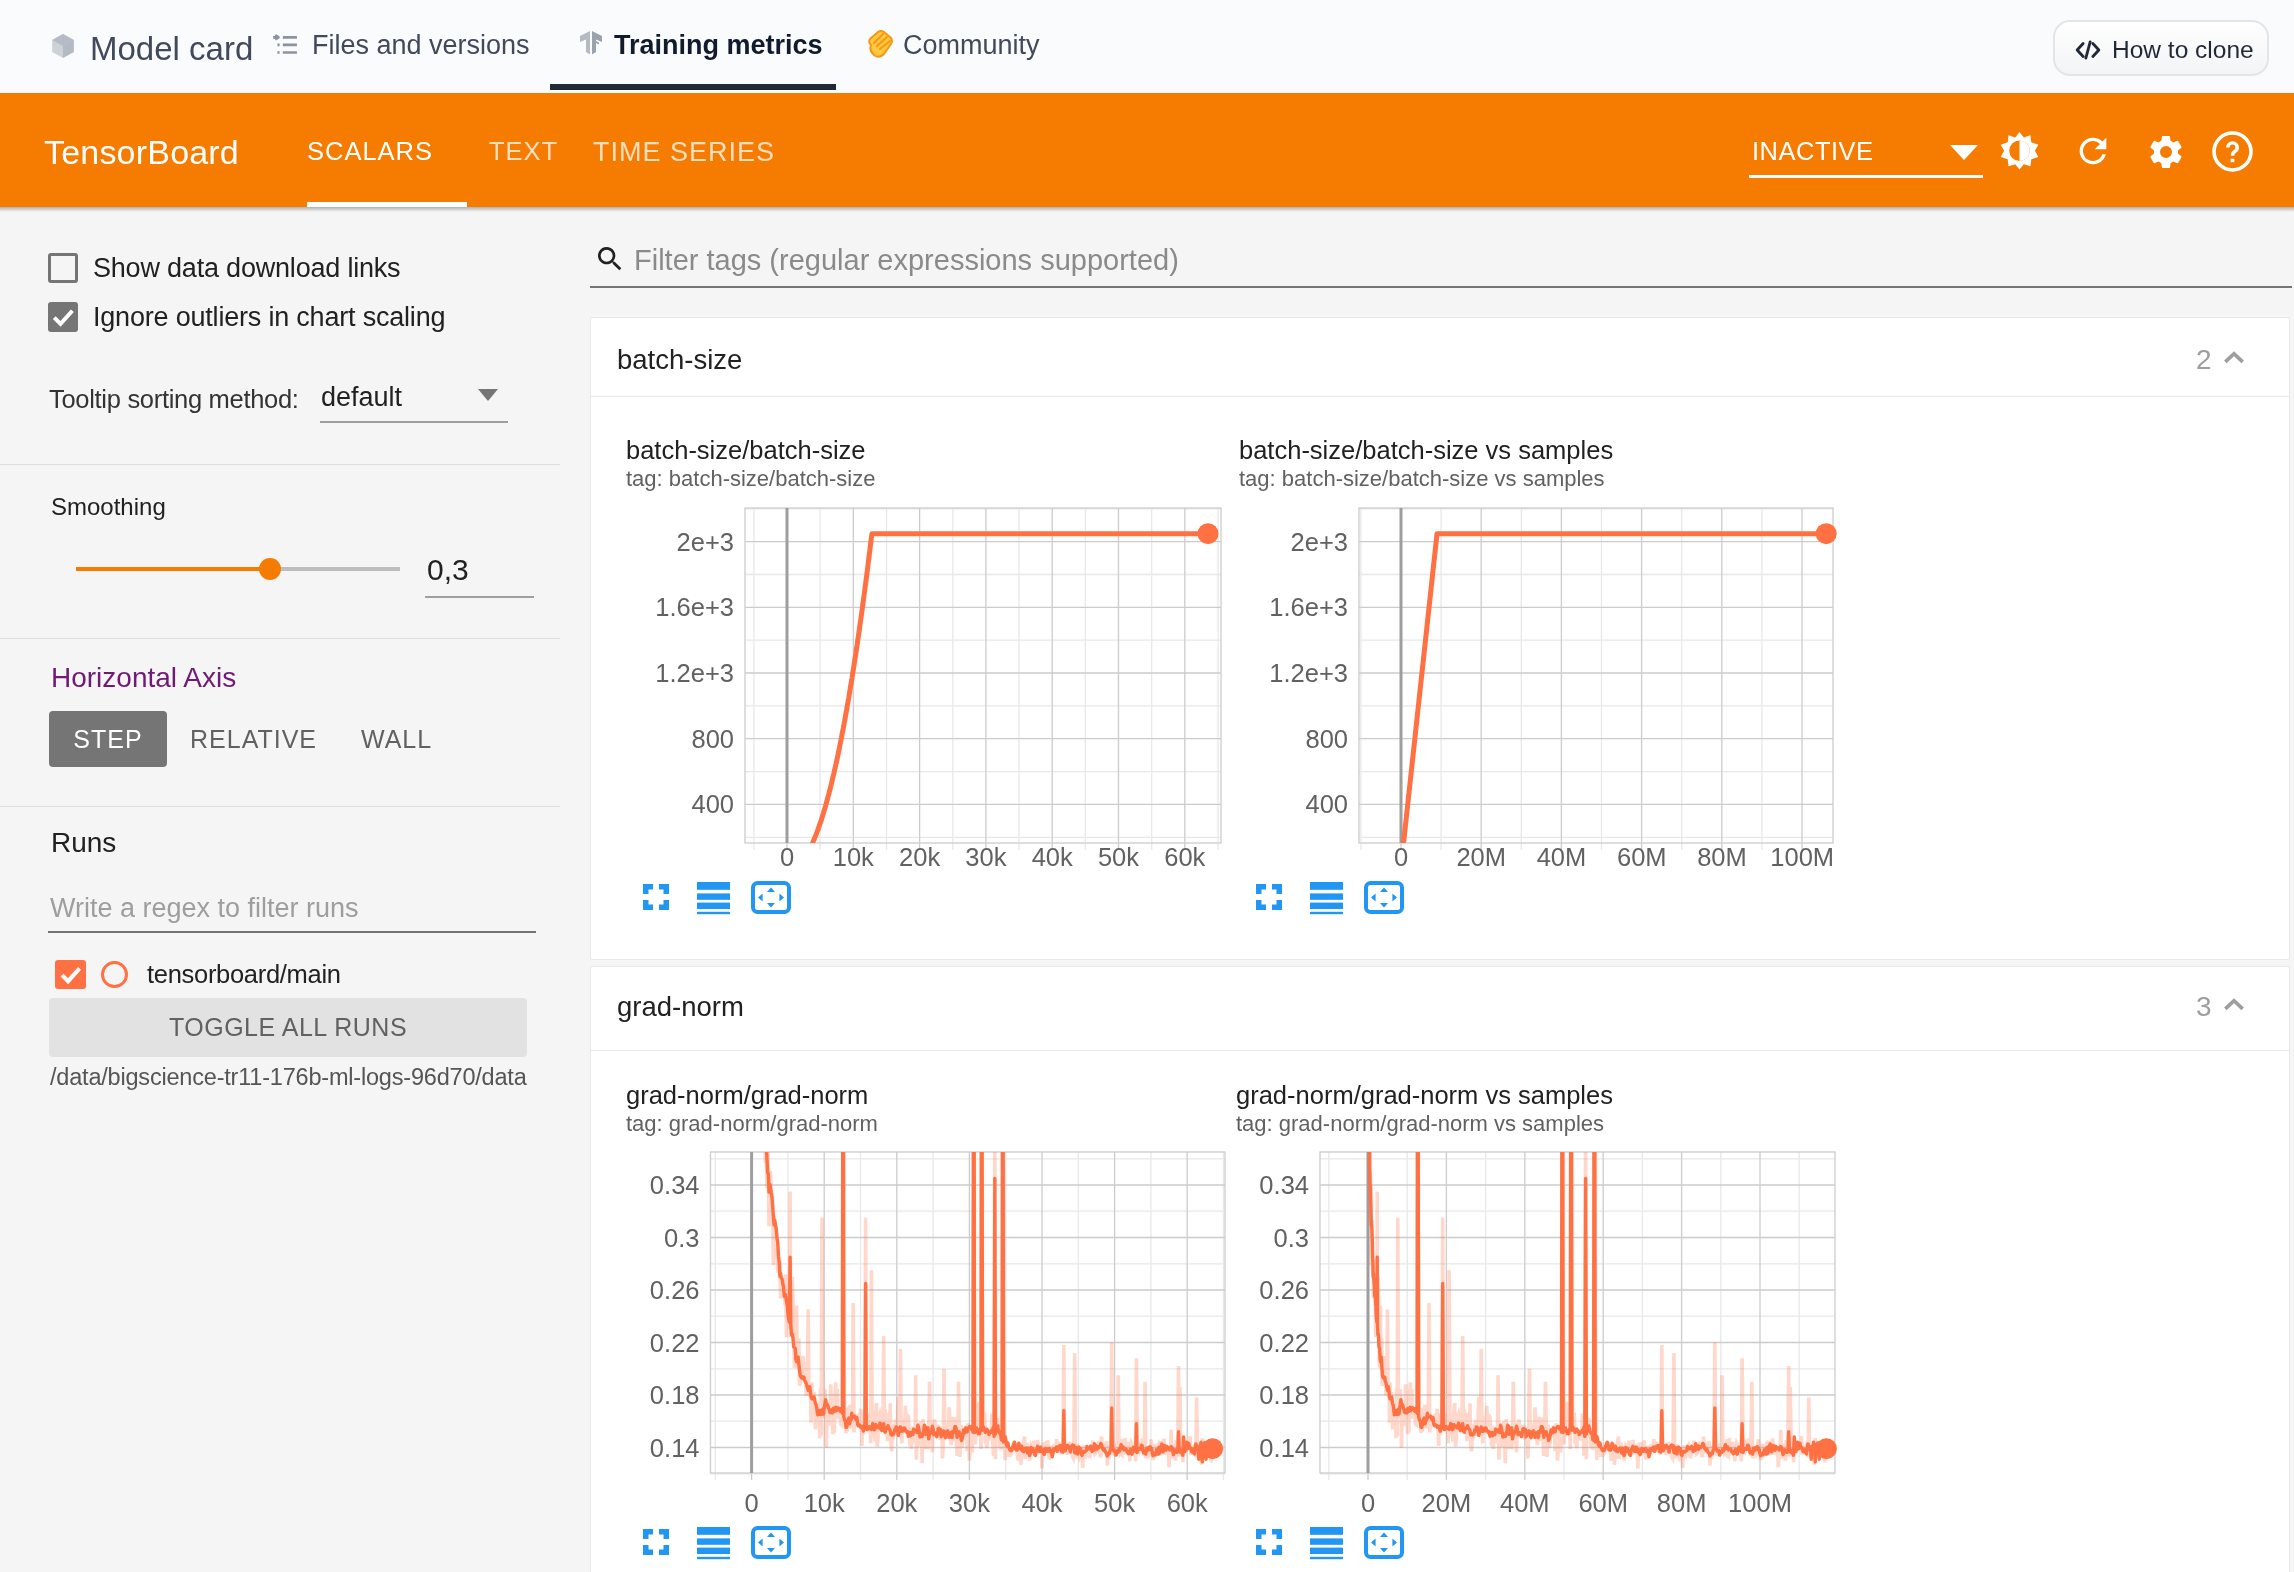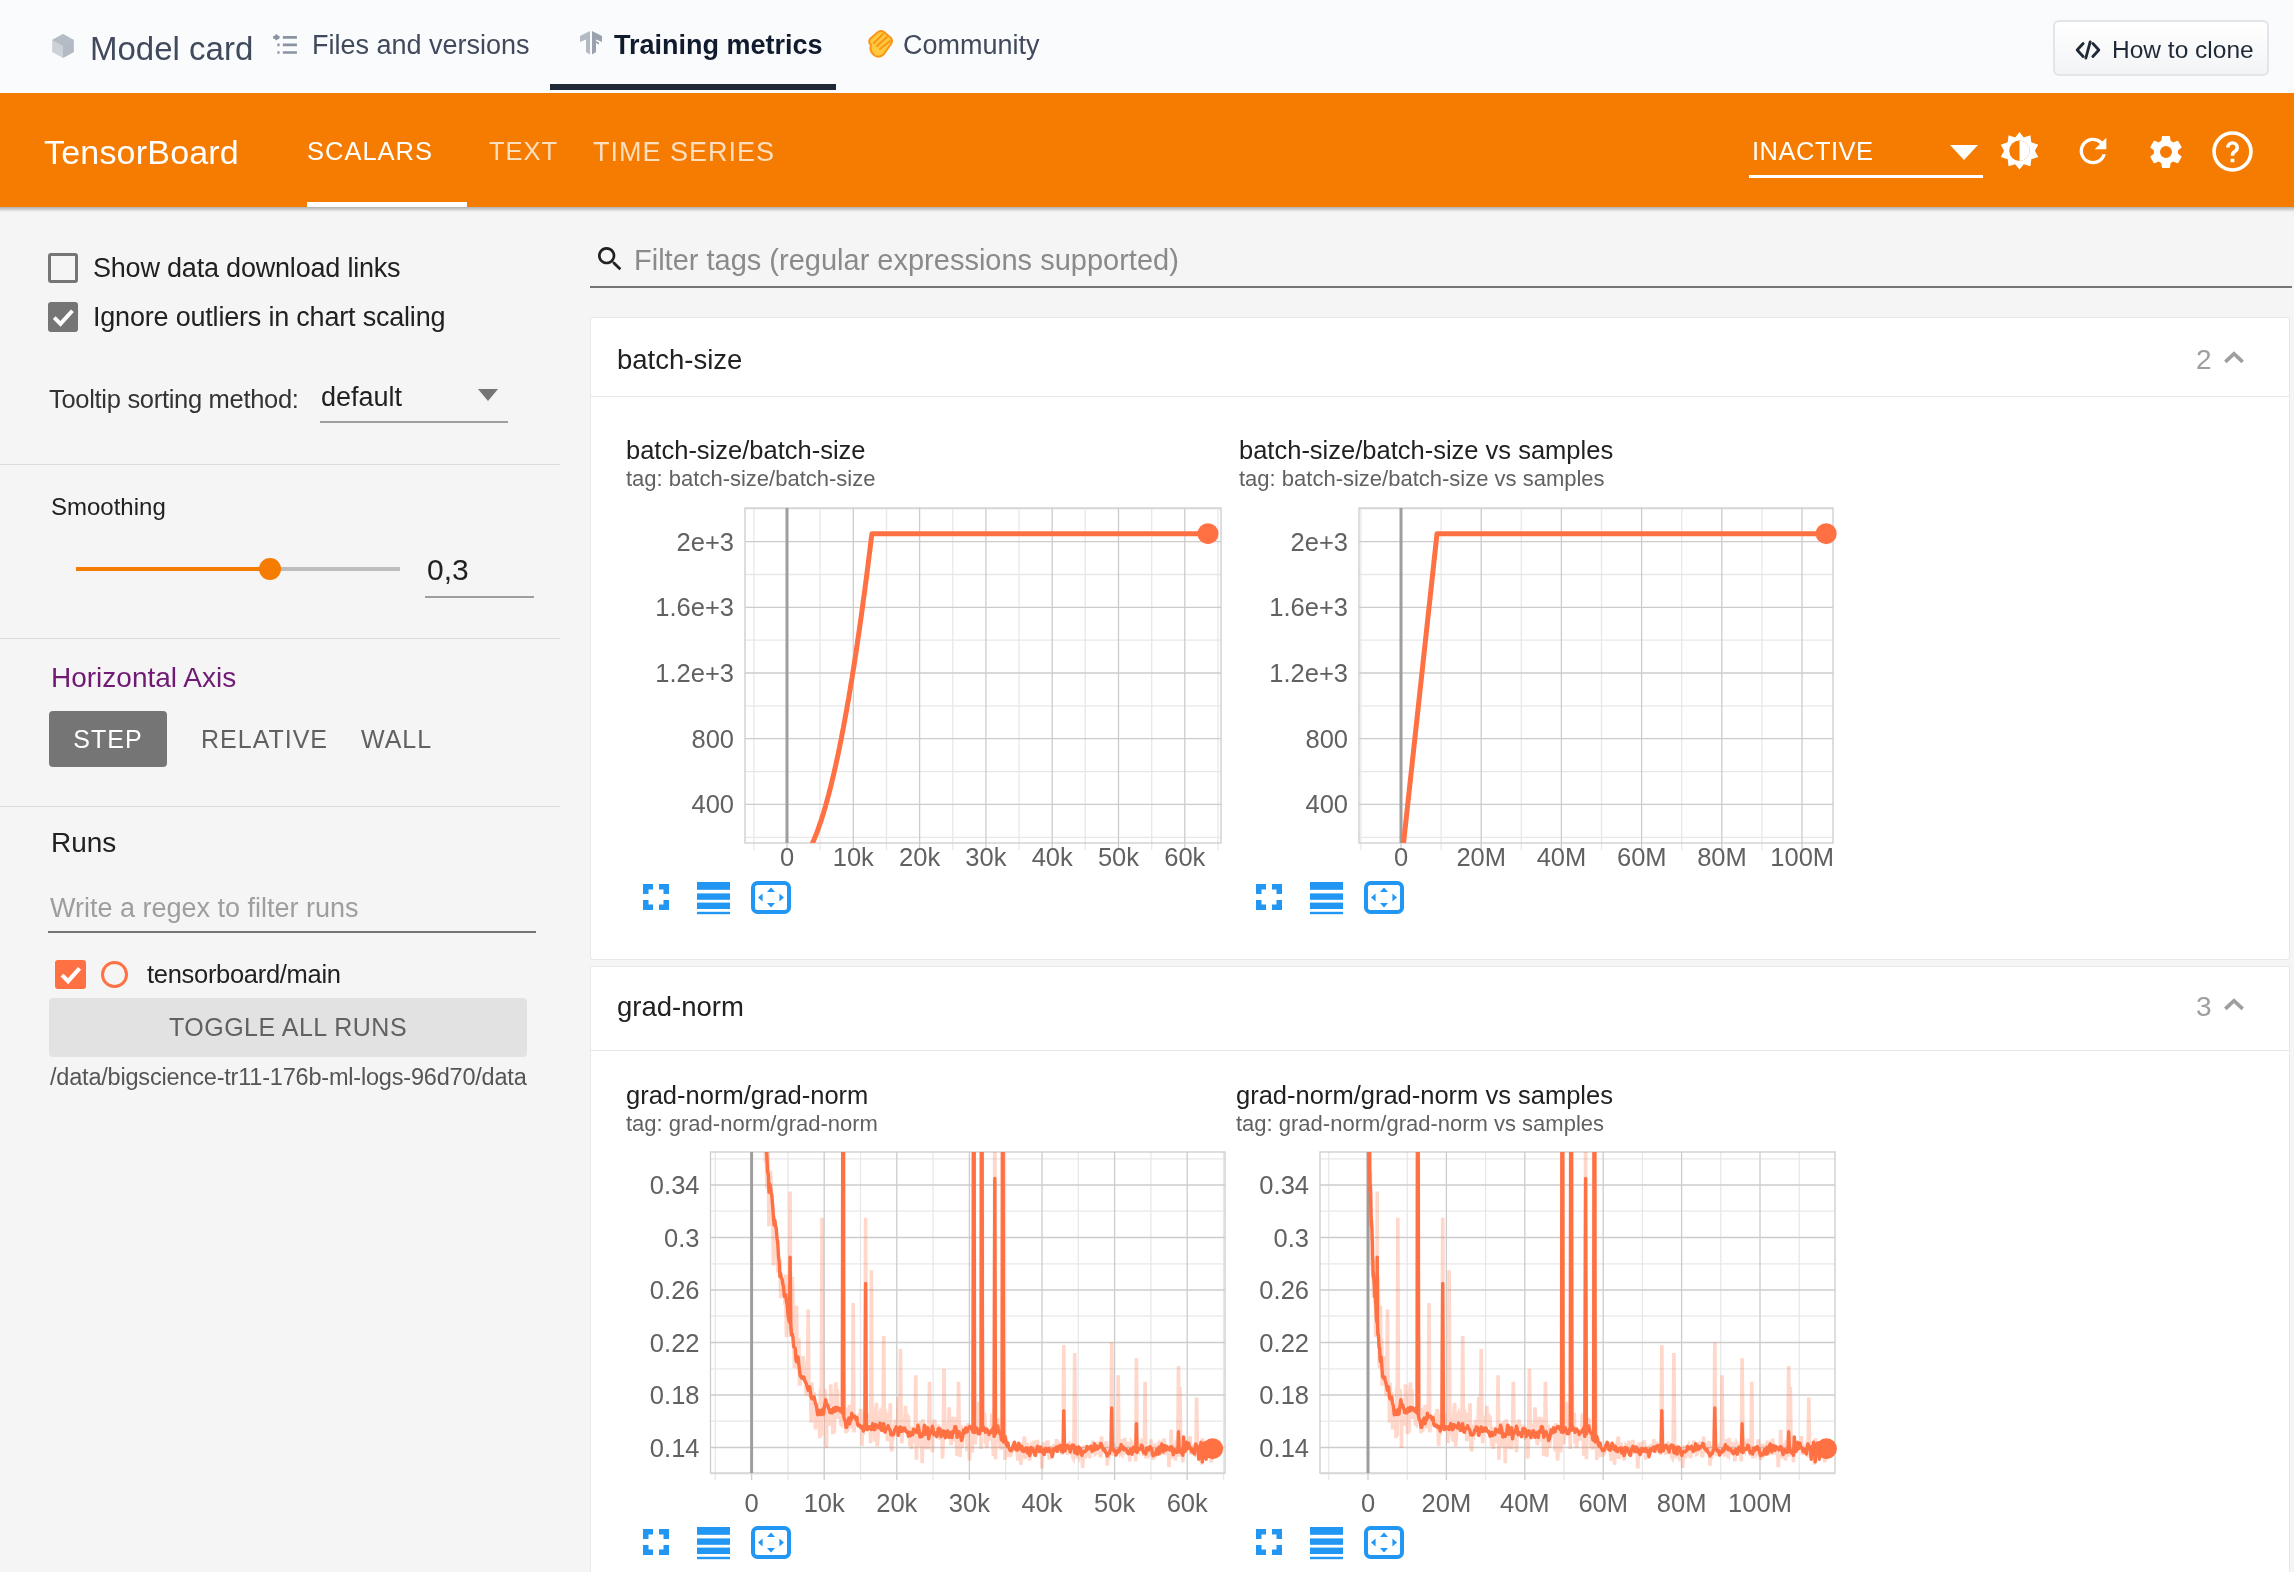--- a/index.html
+++ b/index.html
@@ -27,21 +27,21 @@
 <div class="abs" style="left:550px;top:84px;width:286px;height:6px;background:#1f2937"></div>
 <svg class="abs" style="left:864px;top:29px" width="32" height="32" viewBox="0 0 32 32">
 <g stroke="#f79617" stroke-width="2" fill="#ffc83d" stroke-linejoin="round">
 <path d="M7 16 Q4 13 6 10 L14 3 Q17 1 20 3 L27 9 Q29 12 27 15 L20 25 Q15 30 10 26 Q5 22 7 16 Z"></path>
 <path d="M10 14 L19 5" fill="none" stroke-linecap="round"></path>
 <path d="M13 17 L23 8" fill="none" stroke-linecap="round"></path>
 <path d="M16 20 L26 12" fill="none" stroke-linecap="round"></path>
 </g>
   </svg>
 <div class="abs" style="left:903px;top:30px;font-size:27px;color:#404a5c">Community</div>
-<div class="abs" style="left:2053px;top:20px;width:216px;height:56px;border:2px solid #e2e5ea;border-radius:6px;background:linear-gradient(#ffffff,#f3f4f6)">
+<div class="abs" style="left:2053px;top:20px;width:216px;height:56px;border:2px solid #e2e5ea;border-radius:17px;background:linear-gradient(#ffffff,#f3f4f6)">
 <svg style="position:absolute;left:20px;top:15px" width="26" height="26" viewBox="0 0 24 24">
       <path fill="none" stroke="#1f2937" stroke-width="2.6" stroke-linecap="round" stroke-linejoin="round" d="M7.5 6l-5.5 6 5.5 6M16.5 6l5.5 6-5.5 6M14 4.5l-4 15"></path>
     </svg>
 <div style="position:absolute;left:57px;top:14px;font-size:24.5px;color:#1f2937">How to clone</div>
   </div>
 <div class="abs" style="left:0;top:93px;width:2294px;height:114px;background:#f57c00"></div>
 <div class="abs" style="left:0;top:207px;width:2294px;height:5px;background:linear-gradient(rgba(0,0,0,0.28),rgba(0,0,0,0))"></div>
 <div class="abs" style="left:44px;top:133px;font-size:34px;color:#ffffff;letter-spacing:0.2px">TensorBoard</div>
 <div class="abs" style="left:307px;top:137px;width:160px;text-align:left;font-size:25.5px;color:#fff;letter-spacing:1px">SCALARS</div>
 <div class="abs" style="left:307px;top:202px;width:160px;height:5px;background:#fff"></div>
@@ -82,21 +82,21 @@
 <div class="abs" style="left:0;top:464px;width:560px;height:1px;background:#dcdcdc"></div>
 <div class="abs" style="left:51px;top:493px;font-size:24px;color:#212121">Smoothing</div>
 <div class="abs" style="left:76px;top:567px;width:194px;height:4px;background:#f57c00"></div>
 <div class="abs" style="left:270px;top:567px;width:130px;height:4px;background:#bdbdbd"></div>
 <div class="abs" style="left:259px;top:558px;width:22px;height:22px;border-radius:50%;background:#f57c00"></div>
 <div class="abs" style="left:427px;top:553px;font-size:30px;color:#212121">0,3</div>
 <div class="abs" style="left:425px;top:596px;width:109px;height:2px;background:#9e9e9e"></div>
 <div class="abs" style="left:0;top:638px;width:560px;height:1px;background:#dcdcdc"></div>
 <div class="abs" style="left:51px;top:662px;font-size:28px;color:#701a75">Horizontal Axis</div>
 <div class="abs" style="left:49px;top:711px;width:118px;height:56px;background:#757575;border-radius:4px;color:#fff;font-size:25px;letter-spacing:1px;text-align:center;line-height:56px">STEP</div>
-<div class="abs" style="left:201px;top:711px;width:110px;height:56px;color:#616161;font-size:25px;letter-spacing:1px;text-align:center;line-height:56px">RELATIVE</div>
+<div class="abs" style="left:190px;top:711px;width:110px;height:56px;color:#616161;font-size:25px;letter-spacing:1px;text-align:center;line-height:56px">RELATIVE</div>
 <div class="abs" style="left:361px;top:711px;width:84px;height:56px;color:#616161;font-size:25px;letter-spacing:1px;text-align:left;line-height:56px">WALL</div>
 <div class="abs" style="left:0;top:806px;width:560px;height:1px;background:#dcdcdc"></div>
 <div class="abs" style="left:51px;top:827px;font-size:28px;color:#212121">Runs</div>
 <div class="abs" style="left:50px;top:893px;font-size:27px;color:#9e9e9e">Write a regex to filter runs</div>
 <div class="abs" style="left:48px;top:931px;width:488px;height:2px;background:#757575"></div>
 <div class="abs" style="left:55px;top:960px;width:31px;height:29px;background:#ff7043;border-radius:3px"><svg width="31" height="29" viewBox="0 0 24 24">
       <path fill="none" stroke="#fff" stroke-width="3.4" d="M5 12.5l5 5L19.5 7"></path>
     </svg></div>
 <div class="abs" style="left:101px;top:961px;width:27px;height:27px;border:3.5px solid #ff7043;border-radius:50%"></div>
 <div class="abs" style="left:147px;top:960px;font-size:25.5px;letter-spacing:-0.3px;color:#212121">tensorboard/main</div>

